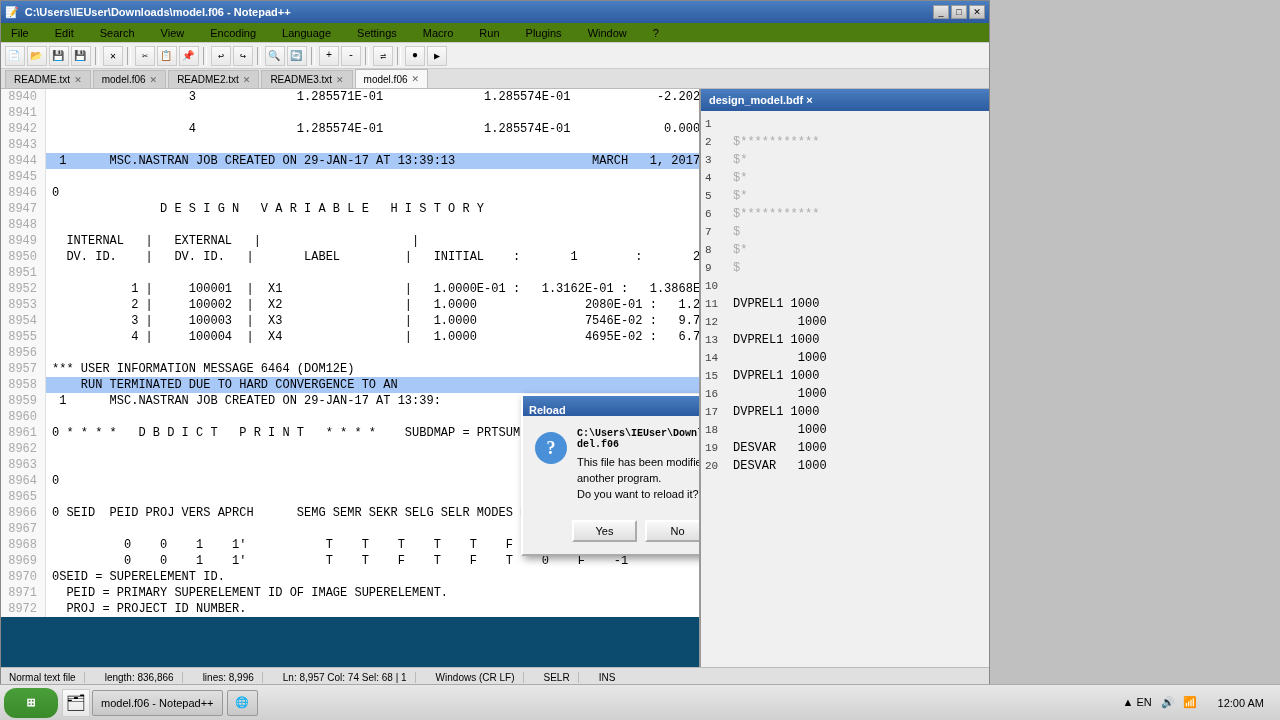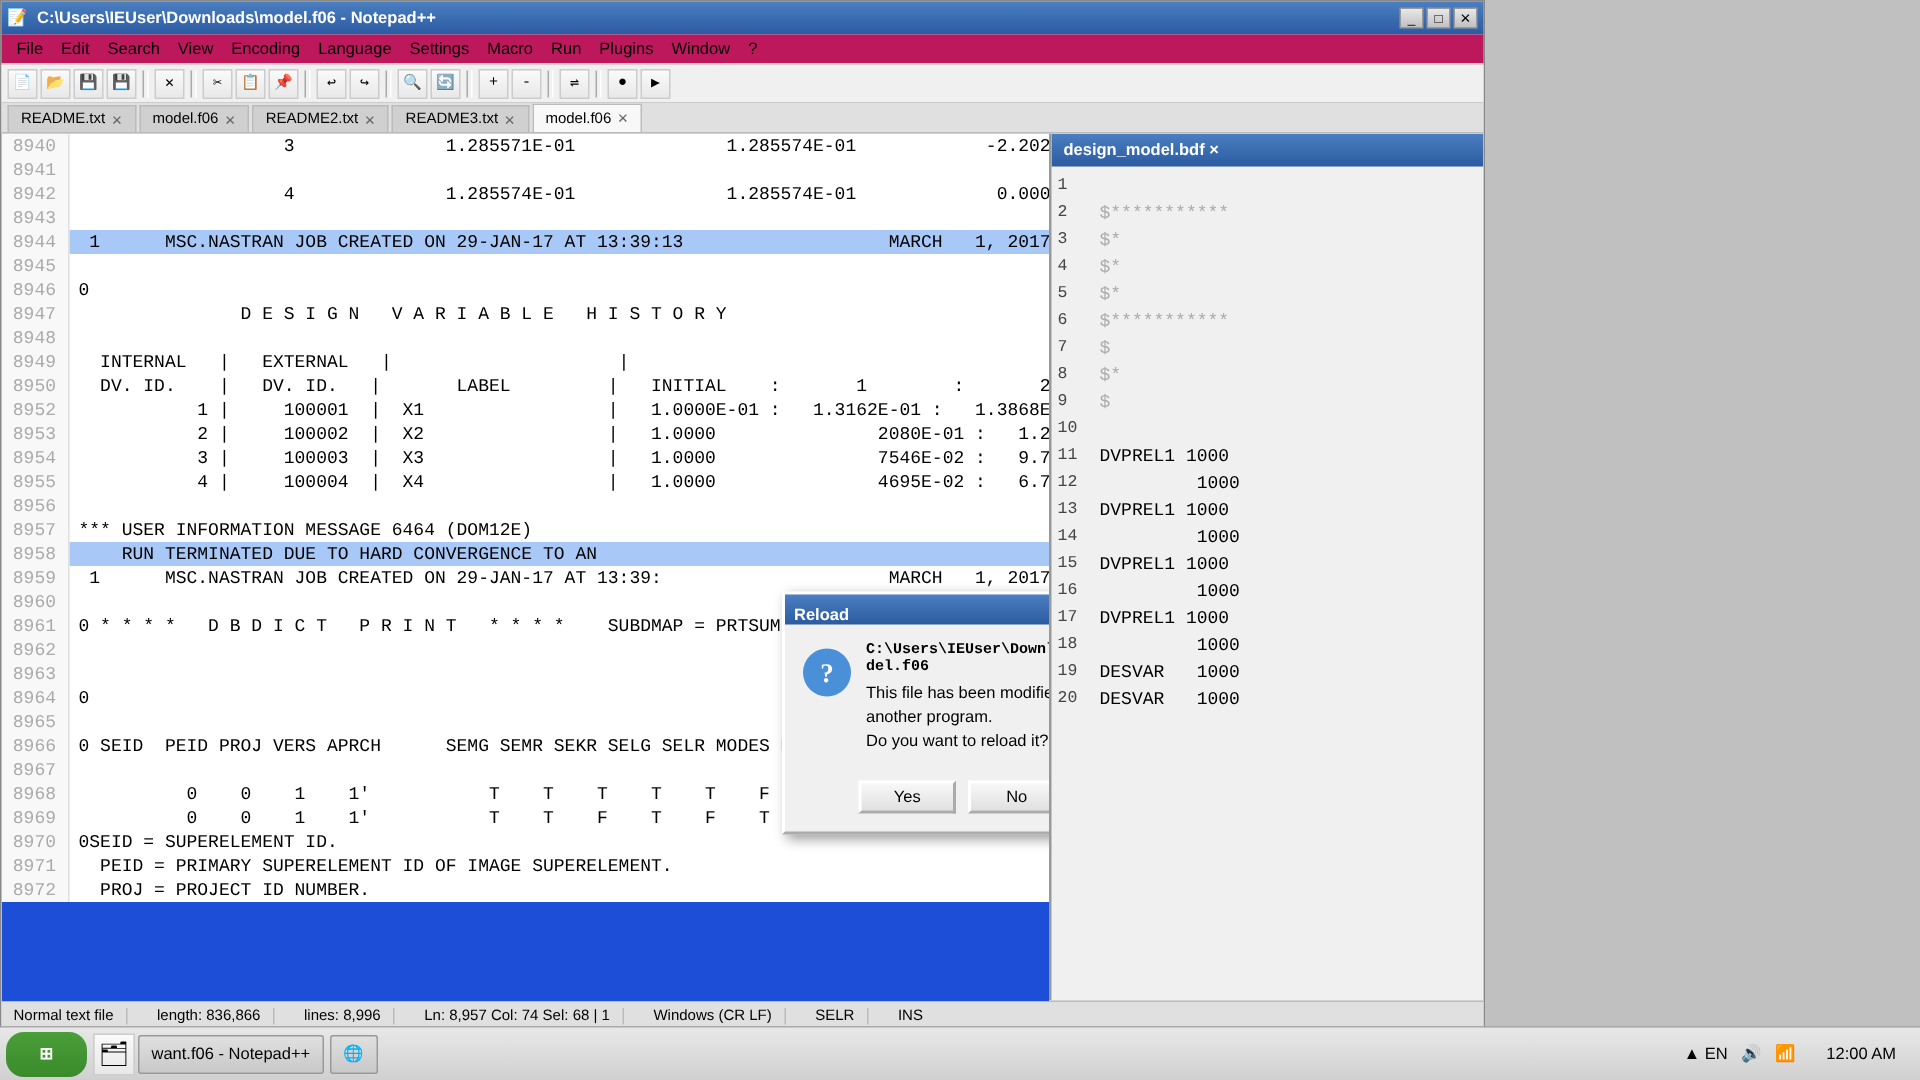--- a/index.html
+++ b/index.html
@@ -14,39 +14,39 @@
     .taskbar-time { font-size: 11px; font-family: Arial; color: #000; padding: 0 8px; }
 
     
     .window { position: absolute; top: 0; left: 0; width: 990px; height: 688px; background: #f0f0f0; border: 1px solid #888; display: flex; flex-direction: column; }
     .title-bar { height: 22px; background: linear-gradient(to bottom, #4a7fc1, #2c5aa0); display: flex; align-items: center; padding: 0 4px; }
     .title-bar-text { color: white; font-family: Arial; font-size: 11px; font-weight: bold; flex: 1; }
     .title-bar-btns { display: flex; gap: 2px; }
     .title-bar-btn { width: 16px; height: 14px; font-size: 9px; border: 1px solid #999; background: linear-gradient(to bottom, #e8e8e8, #c0c0c0); cursor: pointer; display: flex; align-items: center; justify-content: center; font-family: Arial; }
 
     
-    .menu-bar { height: 20px; background: #be185d; border-bottom: 1px solid #ccc; display: flex; align-items: center; padding: 0 4px; gap: 0; }
+    .menu-bar { height: 20px; background: #4d7c0f; border-bottom: 1px solid #ccc; display: flex; align-items: center; padding: 0 4px; gap: 14px; }
     .menu-item { padding: 2px 6px; font-family: Arial; font-size: 11px; cursor: pointer; }
 
     
     .toolbar { height: 26px; background: #f0f0f0; border-bottom: 1px solid #ccc; display: flex; align-items: center; padding: 2px 4px; gap: 2px; }
     .tb-btn { width: 20px; height: 20px; border: 1px solid #ccc; background: linear-gradient(to bottom, #fafafa, #e8e8e8); cursor: pointer; display: flex; align-items: center; justify-content: center; font-size: 10px; }
     .tb-sep { width: 4px; height: 18px; border-left: 1px solid #aaa; border-right: 1px solid #fff; margin: 0 2px; }
 
     
     .tabs-bar { height: 20px; background: #e0e0e0; border-bottom: 1px solid #bbb; display: flex; align-items: flex-end; padding-left: 4px; overflow: hidden; }
     .tab { height: 18px; padding: 0 8px; font-family: Arial; font-size: 10px; border: 1px solid #bbb; border-bottom: none; background: #d0d0d0; cursor: pointer; display: flex; align-items: center; margin-right: 2px; white-space: nowrap; }
     .tab.active { background: #f8f8f8; height: 19px; }
     .tab-close { margin-left: 4px; font-size: 9px; color: #666; }
 
     
     .content-area { display: flex; flex: 1; overflow: hidden; }
 
     
-    .editor { flex: 1; overflow: auto; background: #1d4ed8; position: relative; }
+    .editor { flex: 1; overflow: auto; background: #0c4a6e; position: relative; }
     .editor-inner { padding: 0; min-width: 100%; }
     .line { display: flex; min-height: 16px; font-size: 12px; font-family: 'Courier New', monospace; line-height: 16px; white-space: nowrap; }
     .line-num { width: 45px; min-width: 45px; text-align: right; padding-right: 8px; color: #aaa; background: #f8f8f8; border-right: 1px solid #e0e0e0; user-select: none; }
     .line-content { padding-left: 6px; color: #000; }
     .line-highlight { background: #a8c8f8; }
     .line-normal { background: #ffffff; }
 
     
     .right-panel { width: 290px; background: #f0f0f0; border-left: 2px solid #999; overflow-y: auto; }
     .right-panel-title { height: 22px; background: linear-gradient(to bottom, #4a7fc1, #2c5aa0); color: white; font-family: Arial; font-size: 11px; font-weight: bold; display: flex; align-items: center; padding: 0 8px; }
@@ -196,20 +196,24 @@
         </div>
         <div class="line line-normal">
           <span class="line-num">8949</span>
           <span class="line-content">&nbsp;&nbsp;INTERNAL&nbsp;&nbsp;&nbsp;|&nbsp;&nbsp;&nbsp;EXTERNAL&nbsp;&nbsp;&nbsp;|&nbsp;&nbsp;&nbsp;&nbsp;&nbsp;&nbsp;&nbsp;&nbsp;&nbsp;&nbsp;&nbsp;&nbsp;&nbsp;&nbsp;&nbsp;&nbsp;&nbsp;&nbsp;&nbsp;&nbsp;&nbsp;|</span>
         </div>
         <div class="line line-normal">
           <span class="line-num">8950</span>
           <span class="line-content">&nbsp;&nbsp;DV. ID.&nbsp;&nbsp;&nbsp;&nbsp;|&nbsp;&nbsp;&nbsp;DV. ID.&nbsp;&nbsp;&nbsp;|&nbsp;&nbsp;&nbsp;&nbsp;&nbsp;&nbsp;&nbsp;LABEL&nbsp;&nbsp;&nbsp;&nbsp;&nbsp;&nbsp;&nbsp;&nbsp;&nbsp;|&nbsp;&nbsp;&nbsp;INITIAL&nbsp;&nbsp;&nbsp;&nbsp;:&nbsp;&nbsp;&nbsp;&nbsp;&nbsp;&nbsp;&nbsp;1&nbsp;&nbsp;&nbsp;&nbsp;&nbsp;&nbsp;&nbsp;&nbsp;:&nbsp;&nbsp;&nbsp;&nbsp;&nbsp;&nbsp;&nbsp;2&nbsp;&nbsp;&nbsp;&nbsp;&nbsp;&nbsp;&nbsp;&nbsp;:&nbsp;&nbsp;&nbsp;&nbsp;&nbsp;&nbsp;&nbsp;3</span>
         </div>
         <div class="line line-normal">
+          <span class="line-num">8951</span>
+          <span class="line-content">&nbsp;</span>
+        </div>
+        <div class="line line-normal">
           <span class="line-num">8952</span>
           <span class="line-content">&nbsp;&nbsp;&nbsp;&nbsp;&nbsp;&nbsp;&nbsp;&nbsp;&nbsp;&nbsp;&nbsp;1 |&nbsp;&nbsp;&nbsp;&nbsp;&nbsp;100001&nbsp;&nbsp;|&nbsp;&nbsp;X1&nbsp;&nbsp;&nbsp;&nbsp;&nbsp;&nbsp;&nbsp;&nbsp;&nbsp;&nbsp;&nbsp;&nbsp;&nbsp;&nbsp;&nbsp;&nbsp;&nbsp;|&nbsp;&nbsp;&nbsp;1.0000E-01 :&nbsp;&nbsp;&nbsp;1.3162E-01 :&nbsp;&nbsp;&nbsp;1.3868E-01 :&nbsp;&nbsp;&nbsp;1.3868E-01</span>
         </div>
         <div class="line line-normal">
           <span class="line-num">8953</span>
           <span class="line-content">&nbsp;&nbsp;&nbsp;&nbsp;&nbsp;&nbsp;&nbsp;&nbsp;&nbsp;&nbsp;&nbsp;2 |&nbsp;&nbsp;&nbsp;&nbsp;&nbsp;100002&nbsp;&nbsp;|&nbsp;&nbsp;X2&nbsp;&nbsp;&nbsp;&nbsp;&nbsp;&nbsp;&nbsp;&nbsp;&nbsp;&nbsp;&nbsp;&nbsp;&nbsp;&nbsp;&nbsp;&nbsp;&nbsp;|&nbsp;&nbsp;&nbsp;1.0000&nbsp;&nbsp;&nbsp;&nbsp;&nbsp;&nbsp;&nbsp;&nbsp;&nbsp;&nbsp;&nbsp;&nbsp;&nbsp;&nbsp;&nbsp;2080E-01 :&nbsp;&nbsp;&nbsp;1.2080E-01</span>
         </div>
         <div class="line line-normal">
           <span class="line-num">8954</span>
           <span class="line-content">&nbsp;&nbsp;&nbsp;&nbsp;&nbsp;&nbsp;&nbsp;&nbsp;&nbsp;&nbsp;&nbsp;3 |&nbsp;&nbsp;&nbsp;&nbsp;&nbsp;100003&nbsp;&nbsp;|&nbsp;&nbsp;X3&nbsp;&nbsp;&nbsp;&nbsp;&nbsp;&nbsp;&nbsp;&nbsp;&nbsp;&nbsp;&nbsp;&nbsp;&nbsp;&nbsp;&nbsp;&nbsp;&nbsp;|&nbsp;&nbsp;&nbsp;1.0000&nbsp;&nbsp;&nbsp;&nbsp;&nbsp;&nbsp;&nbsp;&nbsp;&nbsp;&nbsp;&nbsp;&nbsp;&nbsp;&nbsp;&nbsp;7546E-02 :&nbsp;&nbsp;&nbsp;9.7546E-02</span>
@@ -410,19 +414,19 @@
     <span>INS</span>
   </div>
 
 </div>
 
 <div class="taskbar">
   <div class="start-btn">
     <span>⊞</span>
   </div>
   <div class="tb-btn" style="width:28px;height:28px;font-size:16px;">🗂</div>
-  <div class="taskbar-btn">want.f06 - Notepad++</div>
+  <div class="taskbar-btn">model.f06 - Notepad++</div>
   <div class="taskbar-btn">🌐</div>
   <div class="taskbar-icons">
     <span class="taskbar-time">▲ EN &nbsp; 🔊 &nbsp; 📶</span>
     <span class="taskbar-time">12:00 AM</span>
   </div>
 </div>
 
 </body></html>

